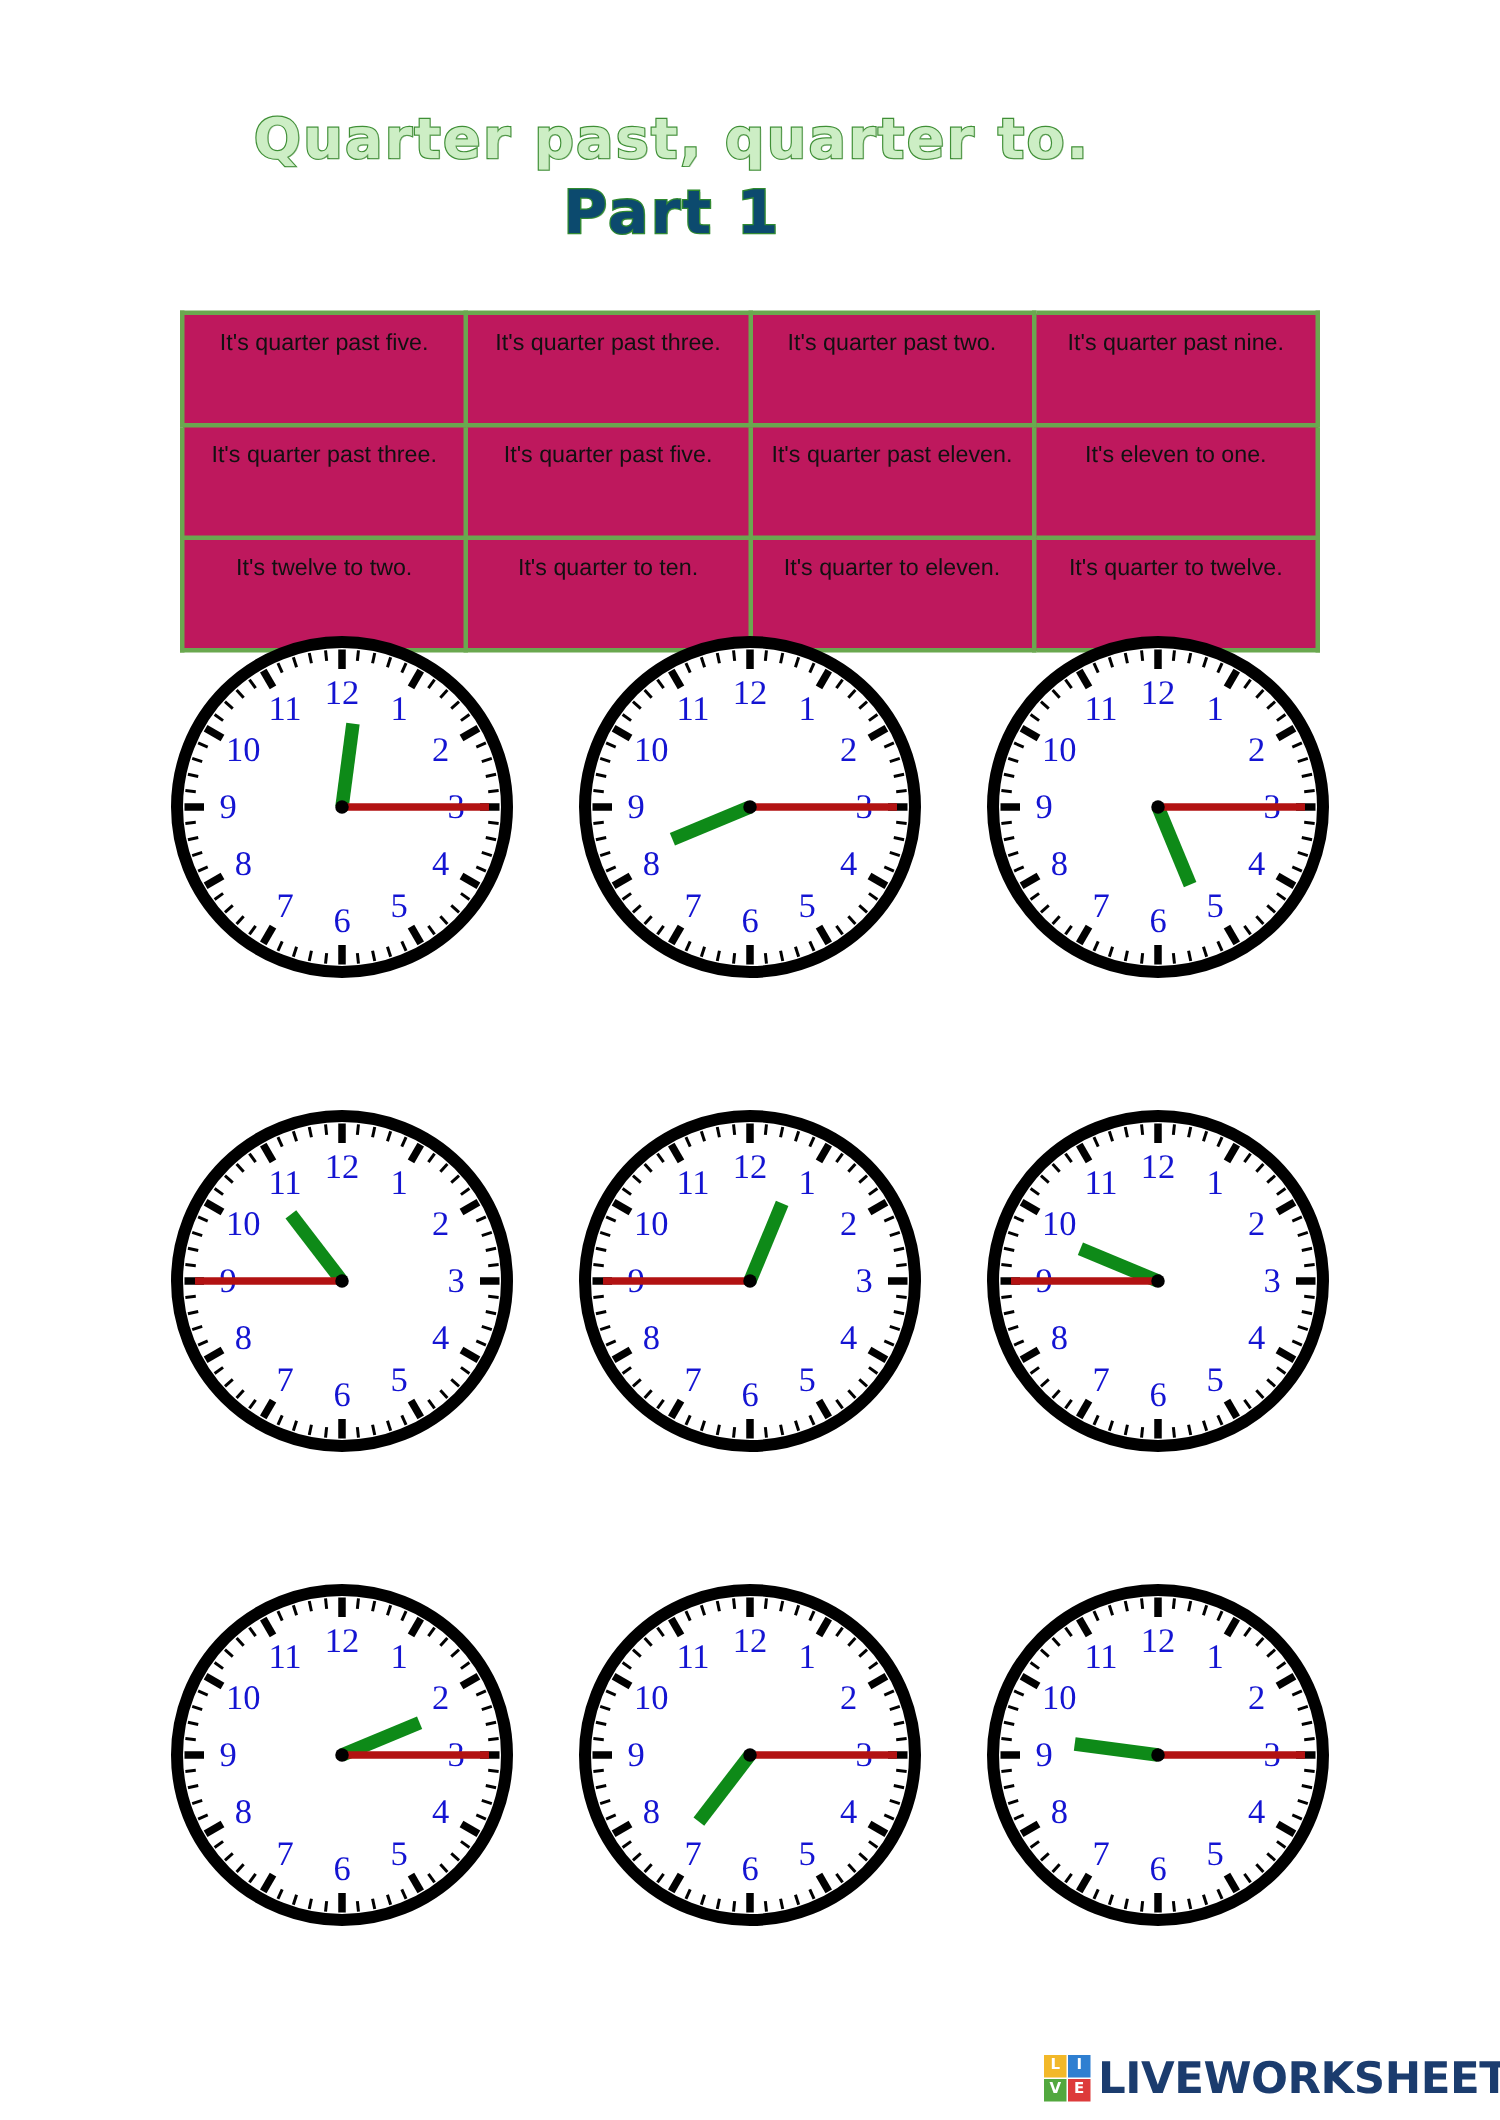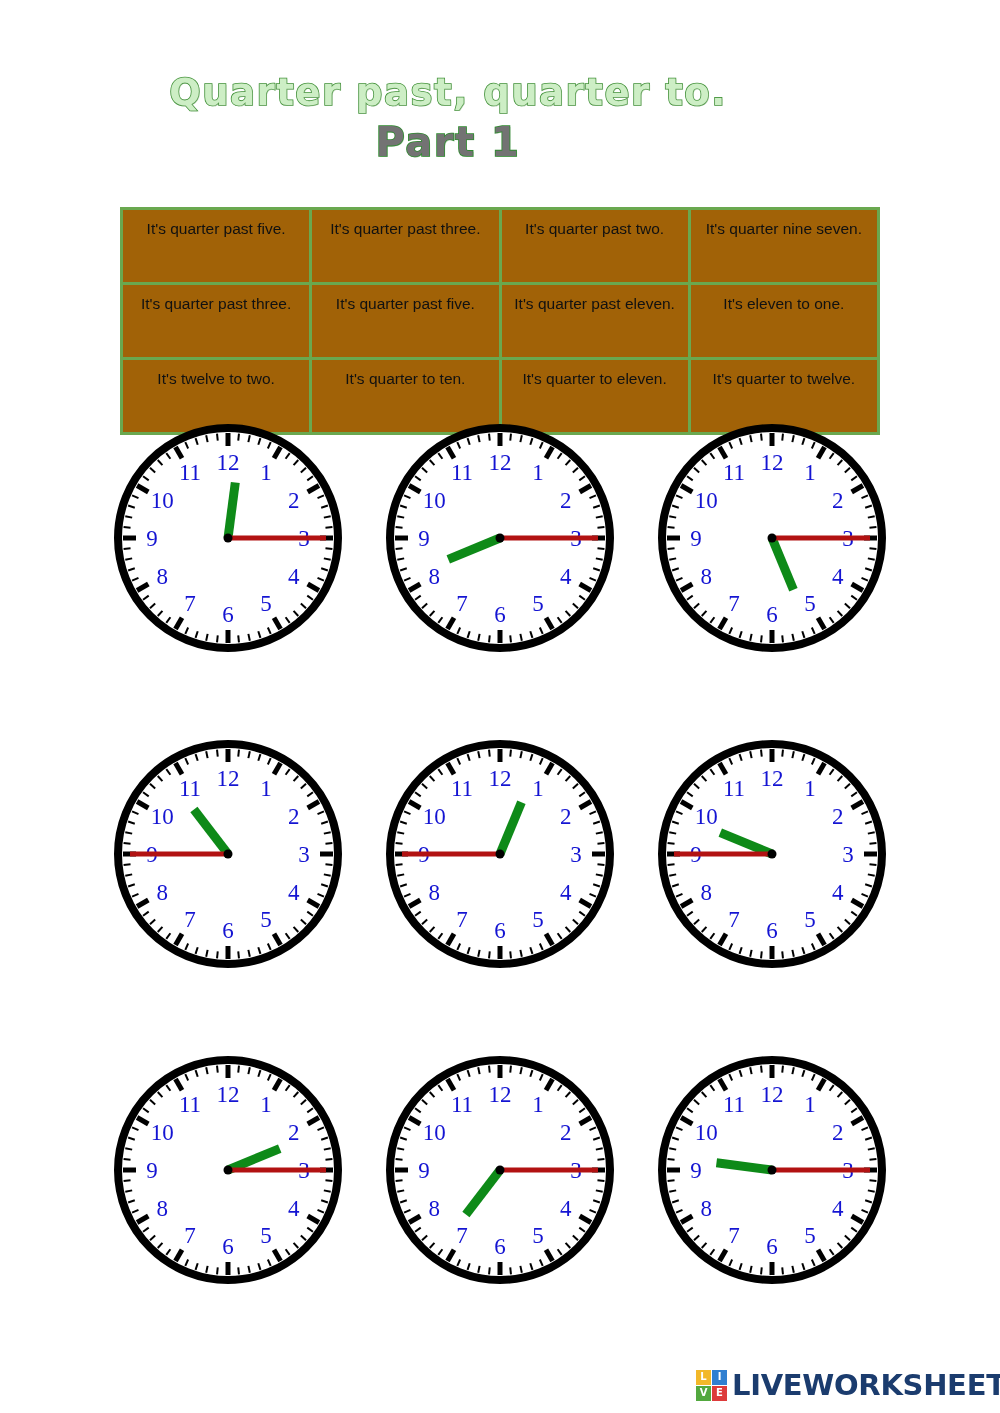--- a/index.html
+++ b/index.html
@@ -33,21 +33,21 @@
   .title-line-1 {
     font-size: 37px;
     color: #cdeec5;
     -webkit-text-stroke: 1.6px #3f8f36;
     paint-order: stroke fill;
     text-shadow: 1px 1px 0 rgba(120,170,110,.45);
   }
   .title-line-2 {
     font-size: 40px;
     margin-top: 7px;
-    color: #737373;
+    color: #0c4a6e;
     -webkit-text-stroke: 1.7px #2f8a2f;
     paint-order: stroke fill;
     text-shadow: 1px 1px 0 rgba(60,140,60,.4);
   }
 
   
   .wordbank {
     position: absolute;
     left: 120px;
     top: 207px;
@@ -58,21 +58,21 @@
   .wordbank td {
     border: 3px solid #6aa84f;
     width: 25%;
     height: 63px;
     vertical-align: top;
     text-align: center;
     padding: 9px 6px 0 6px;
     font-size: 15.5px;
     color: #111111;
     line-height: 1.26;
-    background: #a16207;
+    background: #be185d;
   }
 
   
   .clock-grid {
     position: absolute;
     left: 0;
     top: 420px;
     width: 1000px;
   }
   .clock-row {
@@ -97,21 +97,21 @@
   <span class="title-line title-line-1">Quarter past, quarter to.</span>
   <span class="title-line title-line-2">Part 1</span>
 </div>
 
 <table class="wordbank">
   <tbody>
     <tr>
       <td>It's quarter past five.</td>
       <td>It's quarter past three.</td>
       <td>It's quarter past two.</td>
-      <td>It's quarter nine seven.</td>
+      <td>It's quarter past nine.</td>
     </tr>
     <tr>
       <td>It's quarter past three.</td>
       <td>It's quarter past five.</td>
       <td>It's quarter past eleven.</td>
       <td>It's eleven to one.</td>
     </tr>
     <tr>
       <td>It's twelve to two.</td>
       <td>It's quarter to ten.</td>

